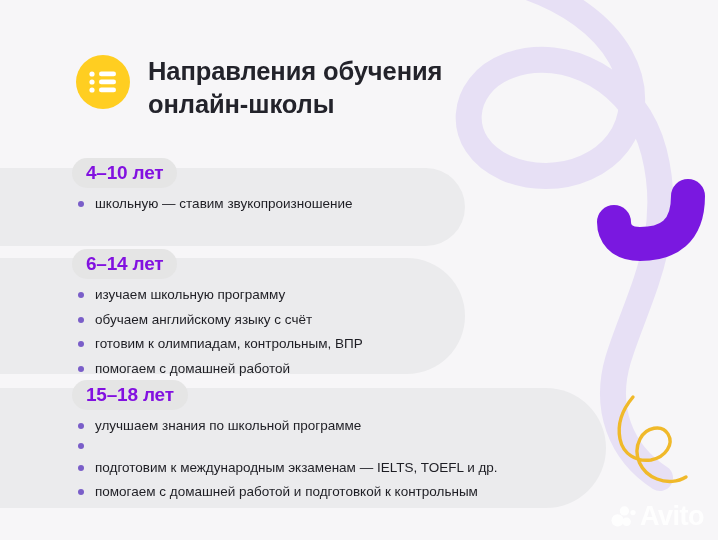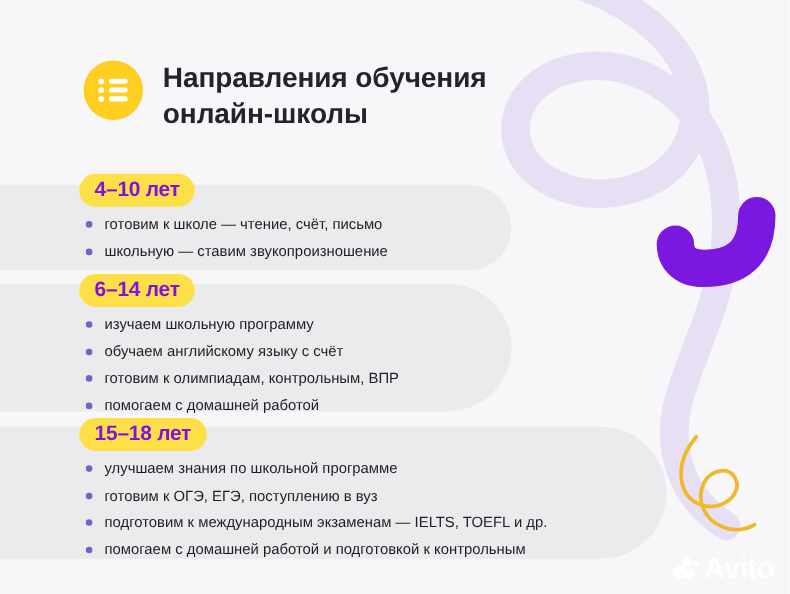--- a/index.html
+++ b/index.html
@@ -83,21 +83,21 @@
   .section {
     position: absolute;
     left: 72px;
   }
   #section-1 { top: 158px; }
   #section-2 { top: 249px; }
   #section-3 { top: 380px; }
 
   .age-badge {
     display: inline-block;
-    background: #fde047;
+    background: #e5e5e5;
     color: #8211e0;
     font-size: 19px;
     font-weight: 700;
     letter-spacing: -0.2px;
     padding: 5px 14px 6px 14px;
     border-radius: 999px;
     line-height: 1;
   }
 
   .bullet-list {
@@ -191,24 +191,20 @@
       </div>
       <h1 class="header-title">Направления обучения
 онлайн-школы</h1>
     </div>
 
     <div class="section" id="section-1">
       <span class="age-badge">4–10 лет</span>
       <ul class="bullet-list">
         <li>
           <span class="bullet-dot"></span>
-          <span>готовим к школе — чтение, счёт, письмо</span>
-        </li>
-        <li>
-          <span class="bullet-dot"></span>
           <span>школьную — ставим звукопроизношение</span>
         </li>
       </ul>
     </div>
 
     <div class="section" id="section-2">
       <span class="age-badge">6–14 лет</span>
       <ul class="bullet-list">
         <li>
           <span class="bullet-dot"></span>
@@ -231,21 +227,20 @@
 
     <div class="section" id="section-3">
       <span class="age-badge">15–18 лет</span>
       <ul class="bullet-list">
         <li>
           <span class="bullet-dot"></span>
           <span>улучшаем знания по школьной программе</span>
         </li>
         <li>
           <span class="bullet-dot"></span>
-          <span>готовим к ОГЭ, ЕГЭ, поступлению в вуз</span>
         </li>
         <li>
           <span class="bullet-dot"></span>
           <span>подготовим к международным экзаменам — IELTS, TOEFL и др.</span>
         </li>
         <li>
           <span class="bullet-dot"></span>
           <span>помогаем с домашней работой и подготовкой к контрольным</span>
         </li>
       </ul>

